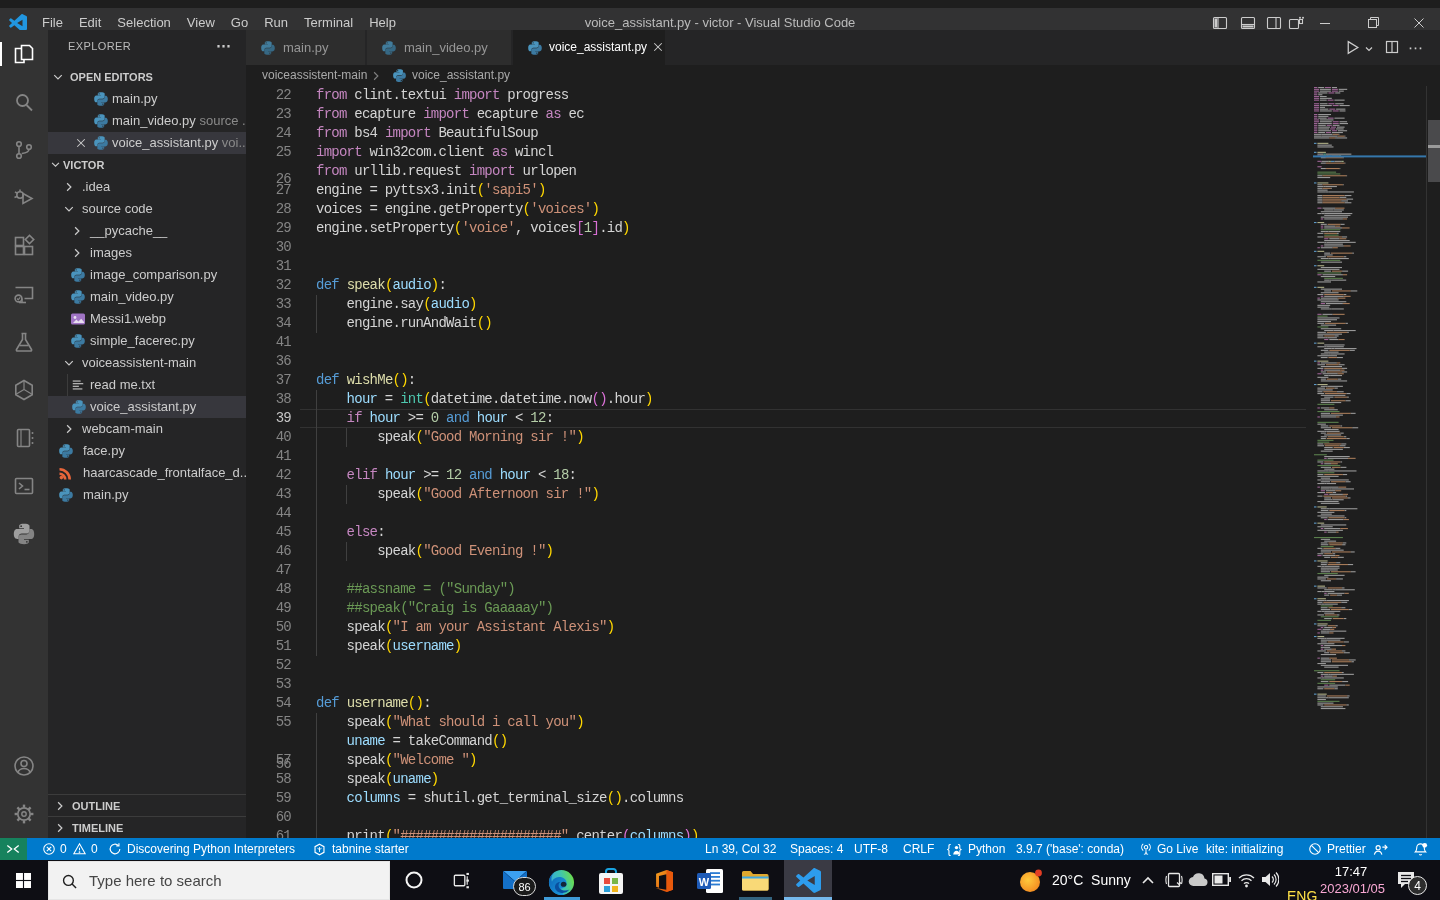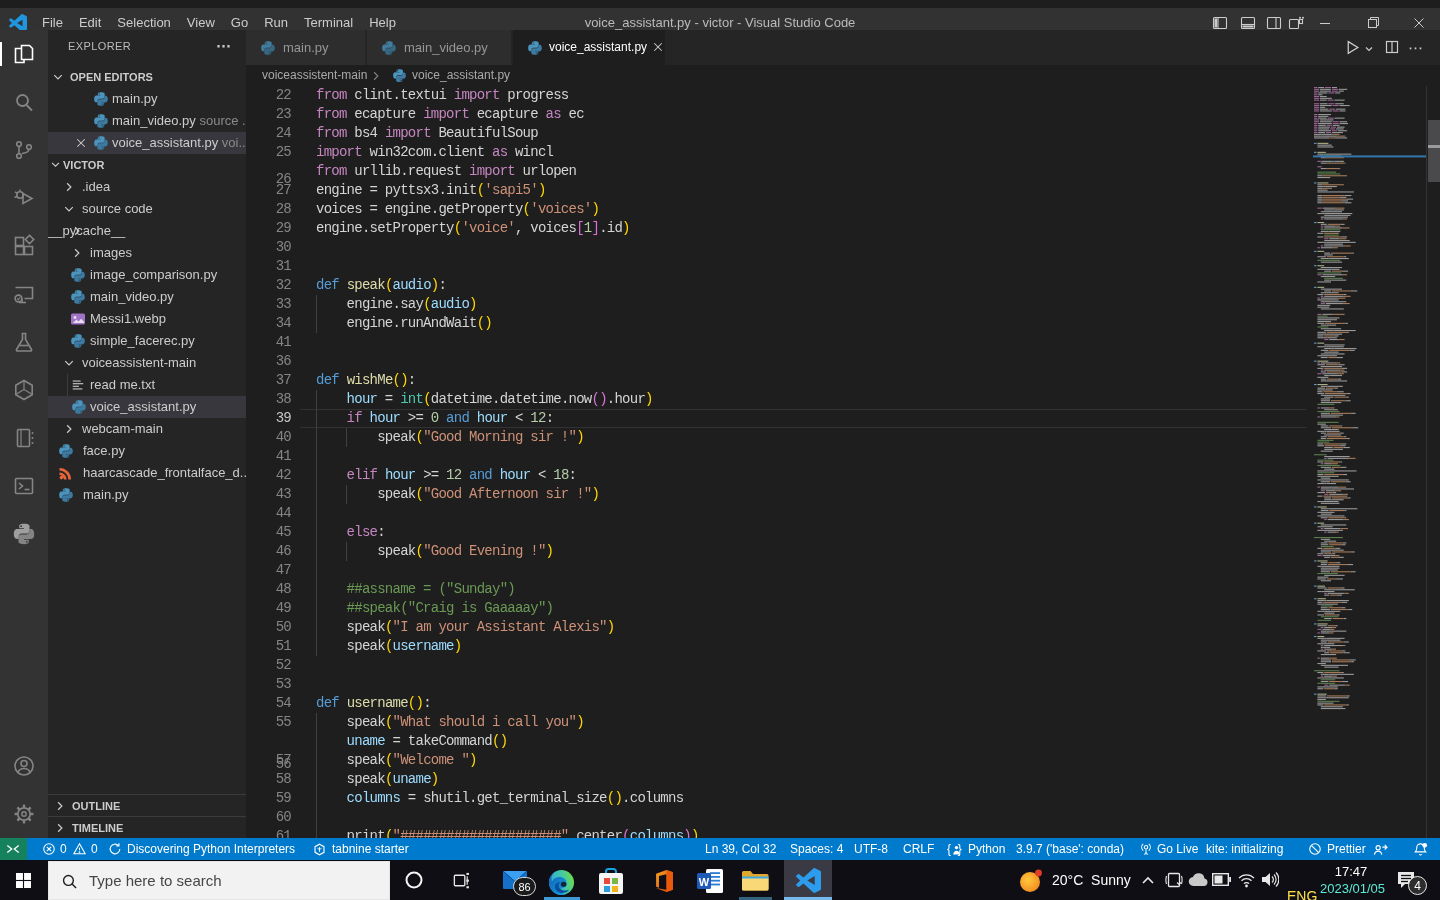--- a/index.html
+++ b/index.html
@@ -206,21 +206,21 @@
       </svg><span style="padding-left:15px">VICTOR</span></div>
 
   <div class="row" style="top:146px"><svg style="position:absolute;left:15px;top:5px" width="12" height="12" viewBox="0 0 16 16" fill="none" stroke="#cccccc" stroke-width="1.6">
         <polyline points="5.5,3 10.5,8 5.5,13"></polyline>
       </svg><span style="padding-left:34px">.idea</span></div>
   <div class="row" style="top:168px"><svg style="position:absolute;left:15px;top:5px" width="12" height="12" viewBox="0 0 16 16" fill="none" stroke="#cccccc" stroke-width="1.6">
         <polyline points="3,5.5 8,10.5 13,5.5"></polyline>
       </svg><span style="padding-left:34px">source code</span></div>
   <div class="row" style="top:190px"><svg style="position:absolute;left:23px;top:5px" width="12" height="12" viewBox="0 0 16 16" fill="none" stroke="#cccccc" stroke-width="1.6">
         <polyline points="5.5,3 10.5,8 5.5,13"></polyline>
-      </svg><span style="">__pycache__</span></div>
+      </svg><span style="padding-left:42px">__pycache__</span></div>
   <div class="row" style="top:212px"><svg style="position:absolute;left:23px;top:5px" width="12" height="12" viewBox="0 0 16 16" fill="none" stroke="#cccccc" stroke-width="1.6">
         <polyline points="5.5,3 10.5,8 5.5,13"></polyline>
       </svg><span style="padding-left:42px">images</span></div>
   <div class="row" style="top:234px"><svg style="position:absolute;left:22px;top:3px" width="16" height="16" viewBox="0 0 16 16">
         <use href="#pylogo" fill="#4a94bd"></use>
         <use href="#pylogo2" fill="#3c7aa1"></use>
       </svg><span style="padding-left:42px">image_comparison.py</span></div>
   <div class="row" style="top:256px"><svg style="position:absolute;left:22px;top:3px" width="16" height="16" viewBox="0 0 16 16">
         <use href="#pylogo" fill="#4a94bd"></use>
         <use href="#pylogo2" fill="#3c7aa1"></use>
@@ -1317,21 +1317,21 @@
   <svg class="abs" style="left:1237px;top:11px" width="19" height="17" viewBox="0 0 19 17" fill="none" stroke="#e8e8e8" stroke-width="1.3">
       <path d="M2 7a10.5 10.5 0 0 1 15 0M4.5 9.8a7 7 0 0 1 10 0M7 12.6a3.5 3.5 0 0 1 5 0"></path>
       <circle cx="9.5" cy="15" r="1.4" fill="#e8e8e8" stroke="none"></circle>
     </svg>
   <svg class="abs" style="left:1261px;top:11px" width="18" height="17" viewBox="0 0 18 17" fill="#e8e8e8">
       <path d="M1 6h3.5L9 2v13L4.5 11H1z"></path>
       <path d="M11 5.5a4 4 0 0 1 0 6M13 3.5a7 7 0 0 1 0 10M15 1.5a10 10 0 0 1 0 14" fill="none" stroke="#e8e8e8" stroke-width="1.2"></path>
     </svg>
   <div class="abs" style="left:1287px;top:16px;height:40px;line-height:40px;font-size:14px;color:#fde047">ENG</div>
   <div class="abs" style="left:1320px;top:4px;width:62px;font-size:13px;color:#ffffff;text-align:center">17:47</div>
-  <div class="abs" style="left:1320px;top:21px;width:62px;font-size:13px;color:#5eead4;text-align:center">2023/01/05</div>
+  <div class="abs" style="left:1320px;top:21px;width:62px;font-size:13px;color:#f9a8d4;text-align:center">2023/01/05</div>
   <svg class="abs" style="left:1396px;top:11px" width="20" height="18" viewBox="0 0 20 18" fill="#e8e8e8">
       <path d="M2 1h16v12h-9l-4 4v-4H2z"></path>
       <line x1="5" y1="4.5" x2="15" y2="4.5" stroke="#0e0e14" stroke-width="1.3"></line>
       <line x1="5" y1="7.5" x2="15" y2="7.5" stroke="#0e0e14" stroke-width="1.3"></line>
       <line x1="5" y1="10.5" x2="12" y2="10.5" stroke="#0e0e14" stroke-width="1.3"></line>
     </svg>
   <div class="abs" style="left:1408px;top:16px;width:19px;height:19px;border-radius:50%;background:#2d2d2d;border:1.5px solid #e8e8e8;color:#ffffff;font-size:12px;text-align:center;line-height:18px">4</div>
 </div>
 
 </body></html>

